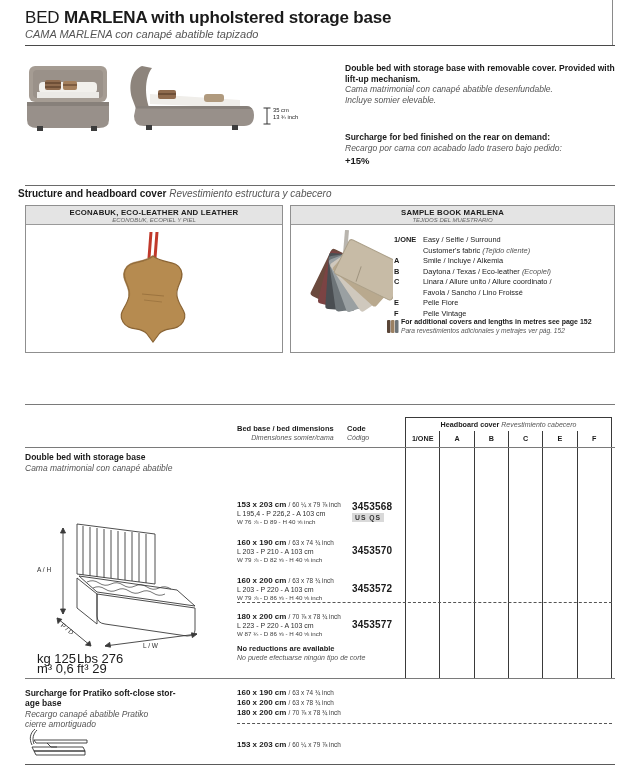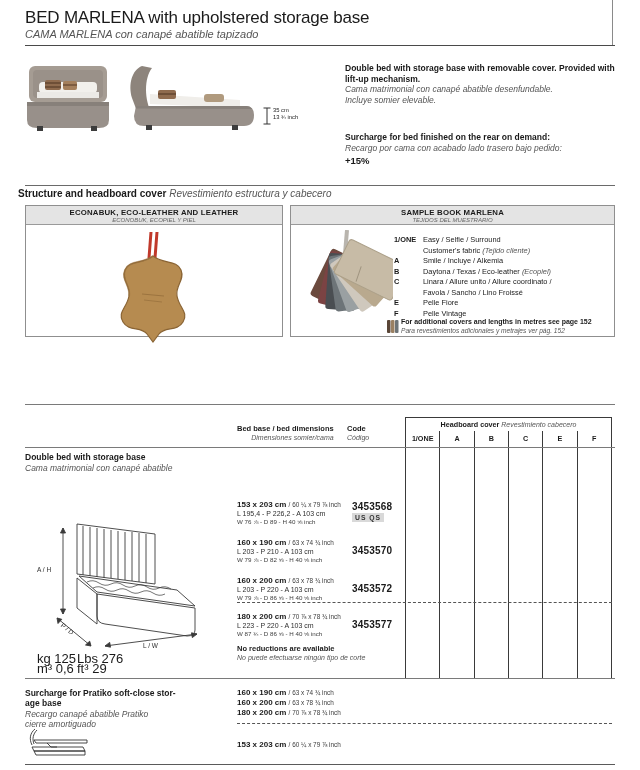--- a/index.html
+++ b/index.html
@@ -12,39 +12,39 @@
   .b{font-weight:700;}
   .it{font-style:italic; color:#555;}
   .pre{white-space:pre-line;}
   .rule{position:absolute; left:25px; width:590px; border-top:1px solid #7a7a7a; height:0;}
   .rule-dark{border-top:1px solid #4a4a4a;}
   .dash{position:absolute; border-top:1px dashed #555; height:0;}
 
   
   .title{left:25px; top:8px; font-size:17px; letter-spacing:-0.2px;}
   .title .t1{font-weight:400;}
-  .title .t2{font-weight:400;margin-top:33px;}
+  .title .t2{font-weight:700;margin-top:33px;}
   .subtitle{left:25px; top:28px; font-size:11px;}
   .corner-tick{left:612px; top:0; height:45px; width:0; border-left:1px solid #8a8a8a;}
 
   
   .intro-right{left:345px; top:63px; width:272px; font-size:8.5px; line-height:10.5px;}
   .intro-right .gap{height:27px;}
   .pct{font-size:9.5px; margin-top:3px;}
 
   
   .dim-callout{left:263px; top:107px; display:flex; align-items:flex-start;}
   .dim-text{font-size:5.8px; line-height:7px; margin-left:2px; color:#222;}
 
   
   .sec-line{left:25px; top:185px; width:590px; border-top:1px solid #6a6a6a;}
   .sec-head{left:18px; top:188px; font-size:10px;text-align:center;}
 
   
-  .box{position:absolute; top:205px; height:132px; border:1px solid #8f8f8f; background:#fff; box-sizing:border-box;}
+  .box{position:absolute; top:205px; height:148px; border:1px solid #8f8f8f; background:#fff; box-sizing:border-box;}
   .box-left{left:25px; width:258px;}
   .box-right{left:290px; width:325px;}
   .box-head{background:#e4e4e4; border-bottom:1px solid #9a9a9a; text-align:center; padding:2px 0 2px 0; height:19px; box-sizing:border-box;}
   .box-head .bt{font-size:7.8px; font-weight:700; letter-spacing:0.2px;}
   .box-head .bs{font-size:6px; font-style:italic; color:#666; margin-top:0px;}
 
   
   .fab-row{position:absolute; left:103px; width:215px; font-size:7.4px; line-height:10.5px; display:flex;}
   .fab-key{width:29px; font-weight:700; flex:none;}
   .fab-note{position:absolute; left:110px; top:112px; width:210px;}

